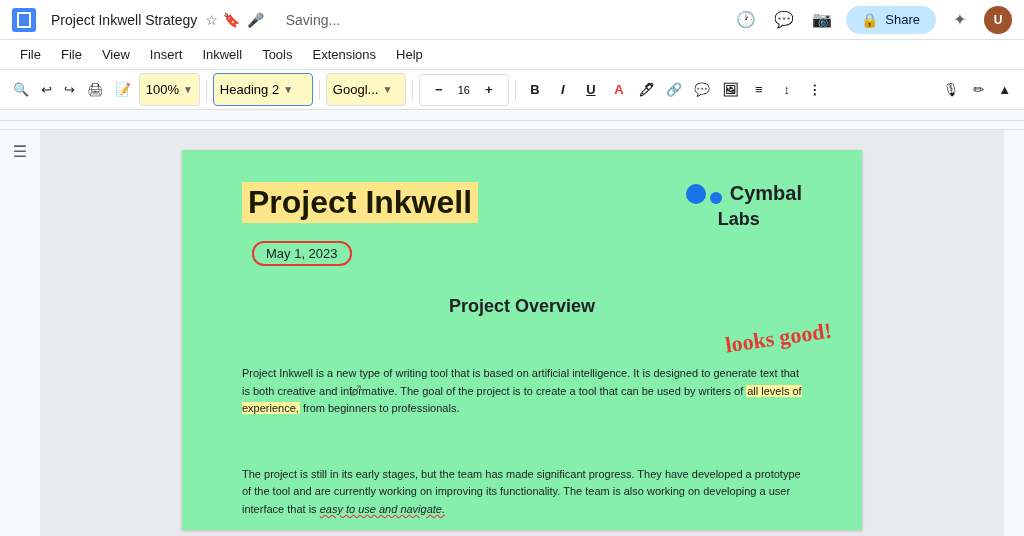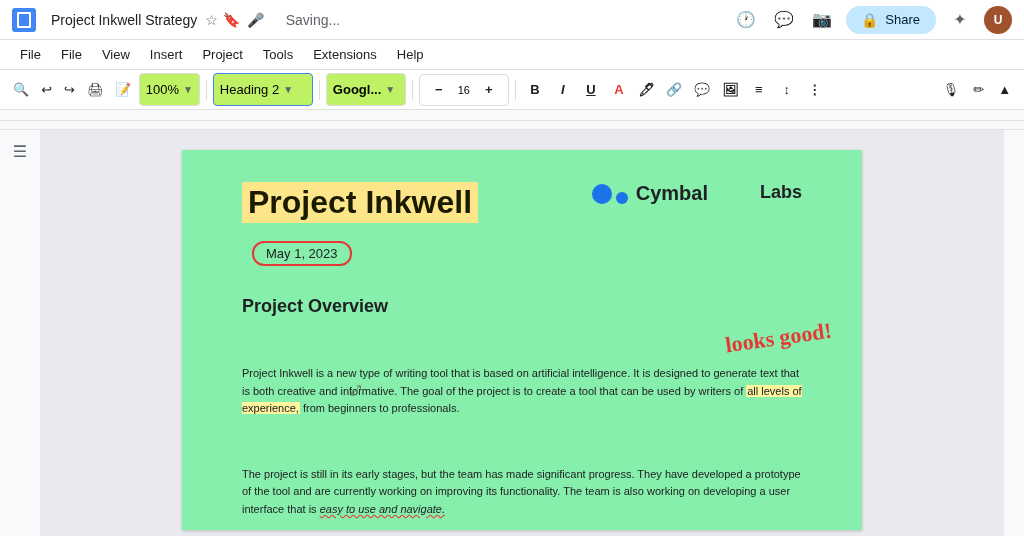--- a/index.html
+++ b/index.html
@@ -93,29 +93,29 @@
       padding: 4px 5px; border-radius: 4px; cursor: pointer;
       font-size: 13px; color: #202124;
       display: flex; align-items: center; gap: 2px;
       border: none; background: none;
     }
     .toolbar-sep {
       width: 1px; height: 20px; background: #dadce0; margin: 0 4px;
     }
     .toolbar-select {
       border: 1px solid #dadce0; border-radius: 4px;
-      padding: 8px 6px; font-size: 13px; background: #bef264;
+      padding: 8px 6px; font-size: 13px; background: #fef9c3;
       cursor: pointer; display: flex; align-items: center; gap: 4px;
     }
     .toolbar-select-heading {
       min-width: 100px;
       border: 1px solid #4285f4;
       text-align: center;
     }
-    .toolbar-select-font { min-width: 80px; font-weight: bold; }
+    .toolbar-select-font { min-width: 80px; }
     .font-size-group {
       display: flex; align-items: center; gap: 2px;
       border: 1px solid #dadce0; border-radius: 4px; padding: 2px 6px;
     }
     .format-btn {
       width: 26px; height: 26px; border-radius: 4px; cursor: pointer;
       font-size: 13px; font-weight: bold; color: #202124;
       display: flex; align-items: center; justify-content: center;
       border: none; background: none;
     }
@@ -182,21 +182,21 @@
     .doc-date {
       display: inline-block;
       border: 2px solid #e53935;
       border-radius: 12px;
       padding: 3px 12px;
       font-size: 13px;
       color: #202124;
       margin-left: 10px;
     }
     .cymbal-logo {
-      display: flex; flex-direction: row; align-items: flex-start; gap: 20px;
+      display: flex; flex-direction: column; align-items: flex-start; gap: 4px;
     }
     .cymbal-logo-top {
       display: flex; align-items: center; gap: 8px;
     }
     .cymbal-dots {
       display: flex; gap: 4px; align-items: center;
     }
     .dot-blue-big {
       width: 20px; height: 20px; border-radius: 50%; background: #1a73e8;
     }
@@ -217,21 +217,21 @@
       font-family: 'Comic Sans MS', cursive;
       color: #e53935;
       transform: rotate(-8deg);
       font-size: 22px;
       font-weight: bold;
     }
 
     
     .section-heading {
       font-size: 18px; font-weight: bold; color: #202124;
-      margin-bottom: 10px; margin-top: 20px;
+      margin-bottom: 10px; margin-top: 20px; text-align: center;
     }
     .body-text {
       font-size: 11px; color: #202124; line-height: 1.6;
       margin-bottom: 14px;
       margin-top: 48px;
     }
     .highlight-yellow {
       background: #fff59d; padding: 0 1px;
     }
     .underline-red {
@@ -276,21 +276,21 @@
     <div class="icon-btn">✦</div>
     <div class="avatar">U</div>
   </div>
 </div>
 
 <div id="menu-bar">
   <span class="menu-item">File</span>
   <span class="menu-item">File</span>
   <span class="menu-item">View</span>
   <span class="menu-item">Insert</span>
-  <span class="menu-item">Project</span>
+  <span class="menu-item">Inkwell</span>
   <span class="menu-item">Tools</span>
   <span class="menu-item">Extensions</span>
   <span class="menu-item">Help</span>
 </div>
 
 <div id="toolbar">
   <button class="toolbar-btn">🔍</button>
   <button class="toolbar-btn">↩</button>
   <button class="toolbar-btn">↪</button>
   <button class="toolbar-btn">🖨</button>

